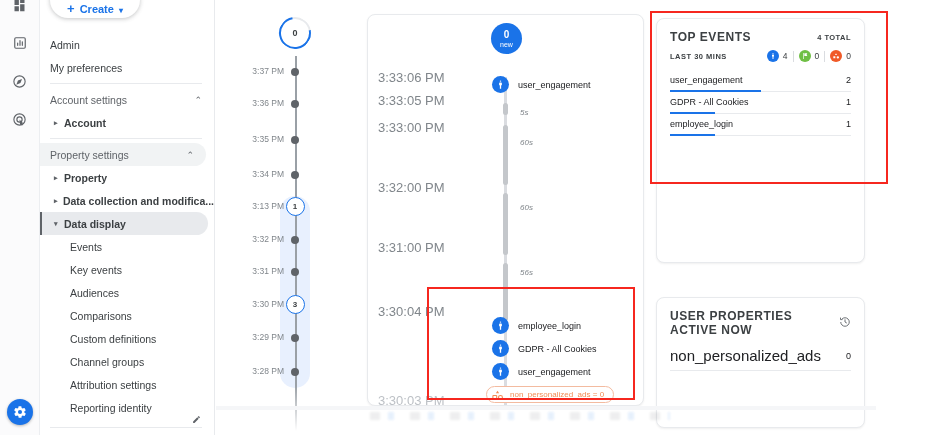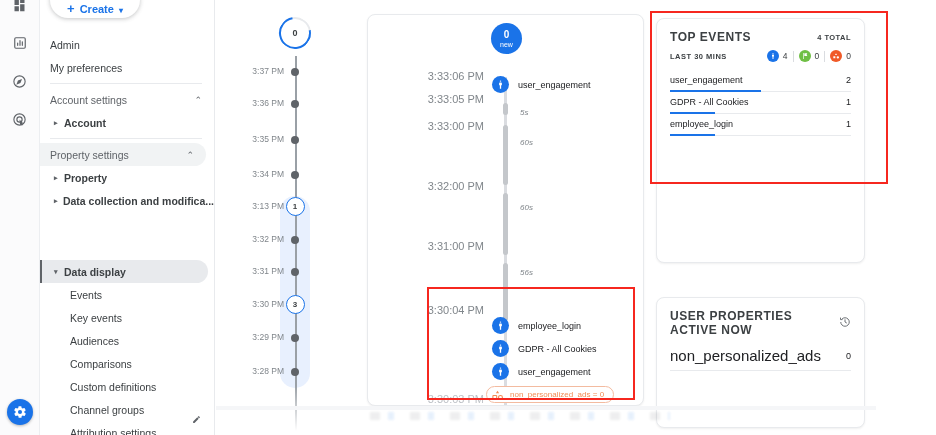--- a/index.html
+++ b/index.html
@@ -53,21 +53,21 @@
     white-space: nowrap;
   }
   .nav-item.section { color:#5f6368; justify-content:space-between; padding-right:12px; }
   .nav-item.section.active {
     background:#f1f3f4; border-radius: 0 12px 12px 0; margin-right: 8px;
   }
   .nav-item.indent1 { padding-left: 14px; font-weight: 600; color:#3c4043; }
   .nav-item.indent2 { padding-left: 30px; }
   .nav-item.selected {
     background:#e8eaed; border-radius: 0 12px 12px 0; margin-right: 6px;
-    border-left: 2px solid #5f6368; padding-left: 12px; margin-top: 48px;
+    border-left: 2px solid #5f6368; padding-left: 12px;
   }
   .arrow { display:inline-block; width:10px; font-size: 7px; color:#5f6368; }
   .chev { font-size: 9px; color:#5f6368; }
   .nav-divider { height:1px; background:#e8eaed; margin: 4px 12px 4px 10px; }
   .pencil { position:absolute; right: 13px; bottom: 9px; color:#5f6368; }
 
   
   .minutes {
     position:absolute; left: 216px; top:0; width: 145px; height: 435px;
     background:#ffffff;
@@ -129,22 +129,22 @@
     position:absolute; left: 123px; top: 8px;
     width: 31px; height: 31px; border-radius:50%;
     background:#1a73e8; color:#fff;
     display:flex; flex-direction:column; align-items:center; justify-content:center;
     line-height: 1;
   }
   .stream-top .n { font-size: 10px; font-weight:700; }
   .stream-top .t { font-size: 7px; margin-top:1px; }
 
   .ts {
-    position:absolute; left: 24px; width: 92px; text-align:right;
-    font-size: 11px; color:#80868b; white-space:nowrap;
+    position:absolute; left: 10px; width: 92px; text-align:left;
+    font-size: 13px; color:#80868b; white-space:nowrap;
   }
   .ts.dim { color:#bdc1c6; }
   .dur {
     position:absolute; left: 152px;
     font-size: 8px; color:#80868b; font-style: italic;
   }
   .evt { position:absolute; left: 124px; display:flex; align-items:center; gap: 9px; }
   .evt-icon {
     width: 17px; height: 17px; border-radius:50%;
     background:#1a73e8; display:flex; align-items:center; justify-content:center;

